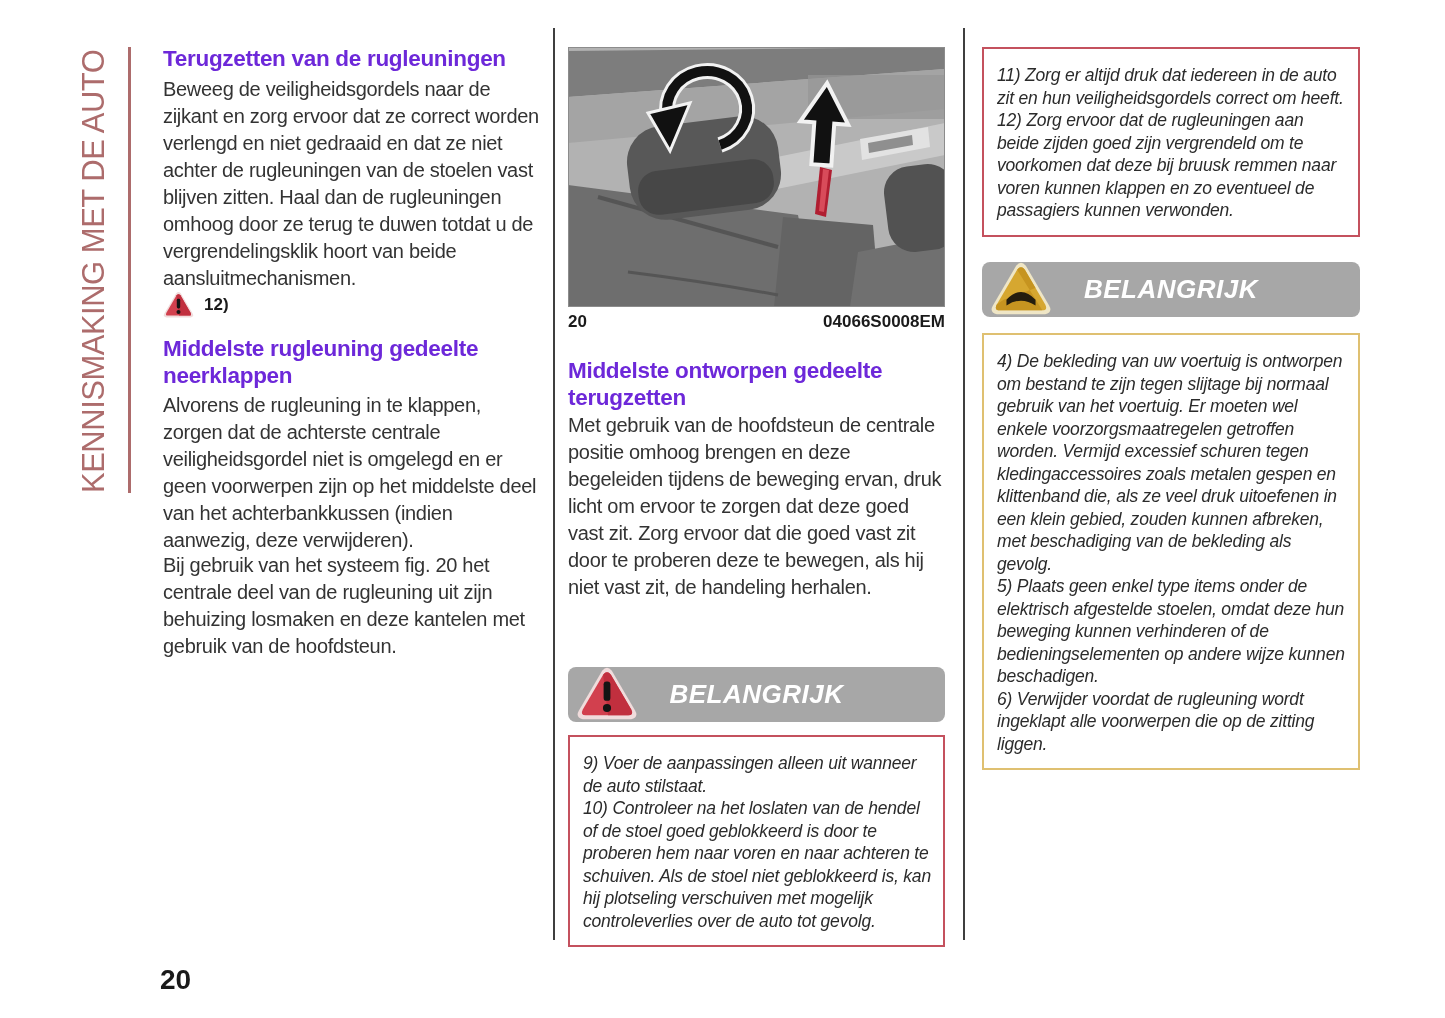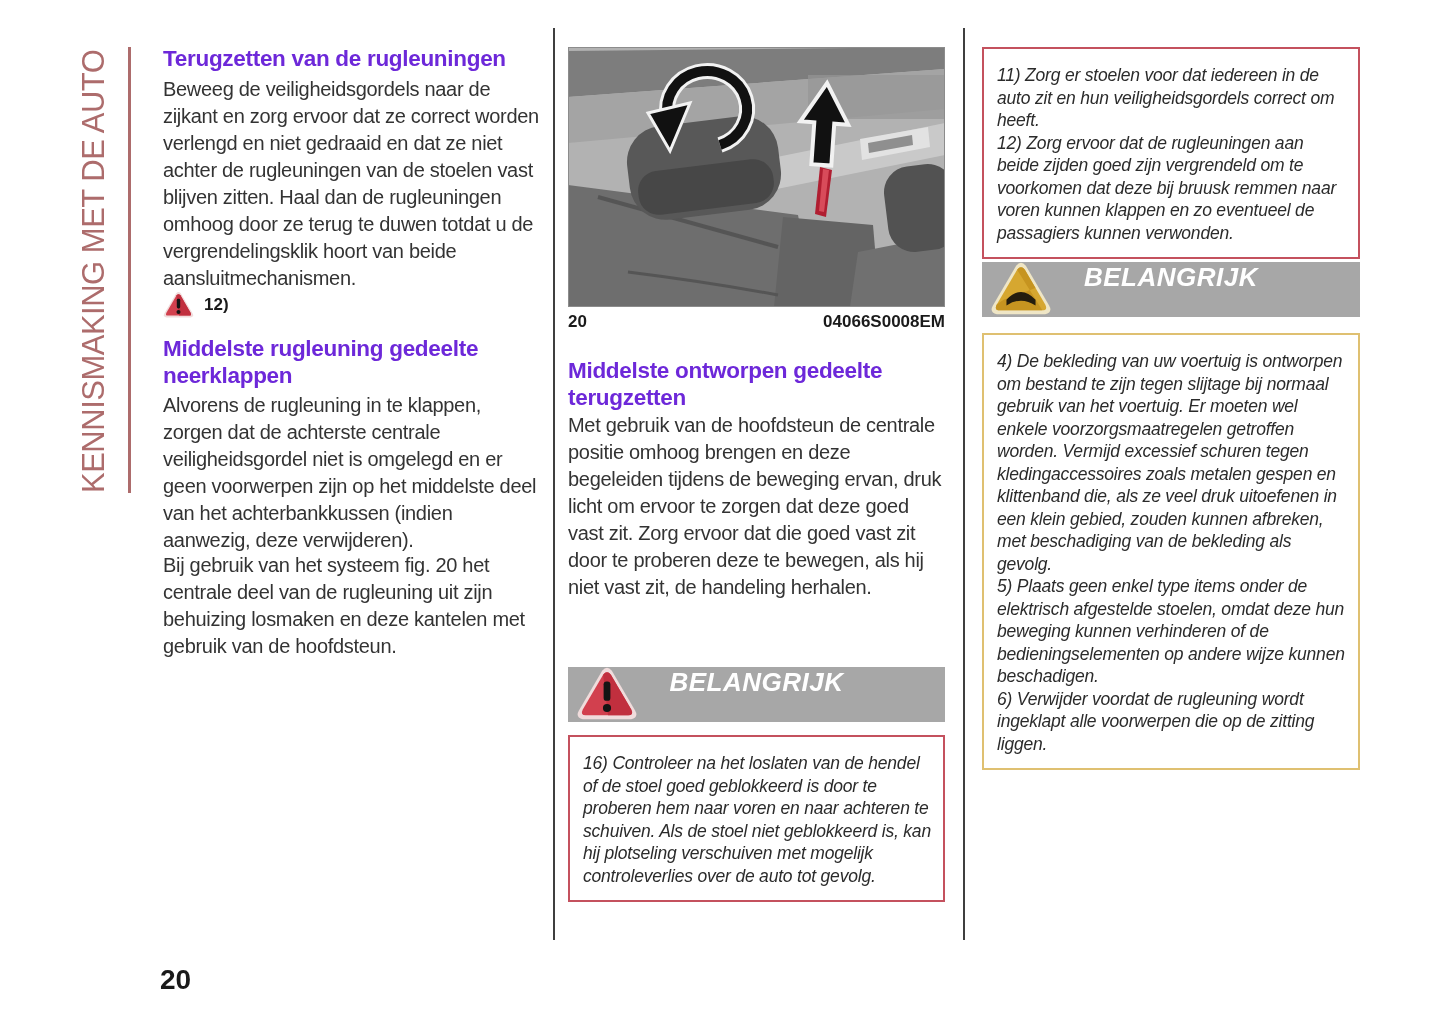--- a/index.html
+++ b/index.html
@@ -39,21 +39,21 @@
 
   
   .figure-wrap { height:260px; }
   .figure-caption {
     display:flex; justify-content:space-between; font-weight:bold; font-size:17px; color:#1a1a1a;
   }
 
   
   .banner {
     height:55px; background:#a7a7a7; position:relative;
-    display:flex; align-items:flex-start; justify-content:center;
+    display:flex; align-items:center; justify-content:center;border-radius:8px;
   }
   .banner-label {
     color:#ffffff; font-weight:bold; font-style:italic; font-size:26px; letter-spacing:0.5px;
   }
   .banner-icon { position:absolute; left:8px; top:-3px; width:62px; height:60px; }
 
   
   .note-box {
     border:2px solid; padding:15px 11px 13px 13px;
     font-style:italic; font-size:17.5px; line-height:22.5px; letter-spacing:-0.2px; color:#2b2b2b;
@@ -152,27 +152,28 @@
     <p class="body-text abs" style="top:412px">Met gebruik van de hoofdsteun de centrale positie omhoog brengen en deze begeleiden tijdens de beweging ervan, druk licht om ervoor te zorgen dat deze goed vast zit. Zorg ervoor dat die goed vast zit door te proberen deze te bewegen, als hij niet vast zit, de handeling herhalen.</p>
 
     <div class="banner abs" style="top:667px">
       <svg class="banner-icon" viewBox="0 0 64 58">
           <use href="#warn-tri"></use>
         </svg>
       <span class="banner-label">BELANGRIJK</span>
     </div>
 
     <div class="note-box box-red abs" style="top:735px">
-      <p><span class="note-num">16)</span> <span>Controleer na het loslaten van de hendel of de stoel goed geblokkeerd is door te proberen hem naar voren en naar achteren te schuiven. Als de stoel niet geblokkeerd is, kan hij plotseling verschuiven met mogelijk controleverlies over de auto tot gevolg.</span></p>
+      <p><span class="note-num">9)</span> <span>Voer de aanpassingen alleen uit wanneer de auto stilstaat.</span></p>
+      <p><span class="note-num">10)</span> <span>Controleer na het loslaten van de hendel of de stoel goed geblokkeerd is door te proberen hem naar voren en naar achteren te schuiven. Als de stoel niet geblokkeerd is, kan hij plotseling verschuiven met mogelijk controleverlies over de auto tot gevolg.</span></p>
     </div>
   </div>
 
   <div class="col col3">
     <div class="note-box box-red abs" style="top:47px">
-      <p><span class="note-num">11)</span> <span>Zorg er stoelen voor dat iedereen in de auto zit en hun veiligheidsgordels correct om heeft.</span></p>
+      <p><span class="note-num">11)</span> <span>Zorg er altijd druk dat iedereen in de auto zit en hun veiligheidsgordels correct om heeft.</span></p>
       <p><span class="note-num">12)</span> <span>Zorg ervoor dat de rugleuningen aan beide zijden goed zijn vergrendeld om te voorkomen dat deze bij bruusk remmen naar voren kunnen klappen en zo eventueel de passagiers kunnen verwonden.</span></p>
     </div>
 
     <div class="banner abs" style="top:262px">
       <svg class="banner-icon" viewBox="0 0 64 58">
           <use href="#seat-warn"></use>
         </svg>
       <span class="banner-label">BELANGRIJK</span>
     </div>
 

